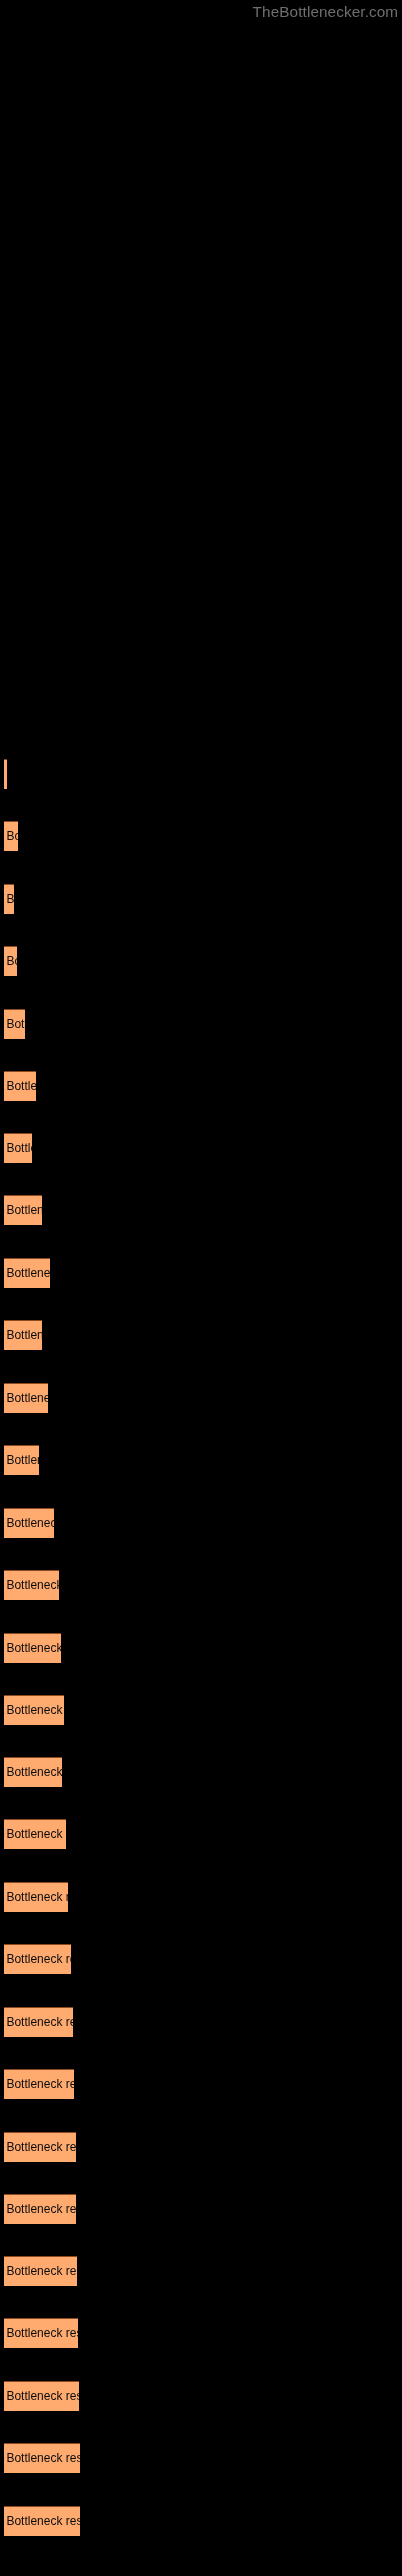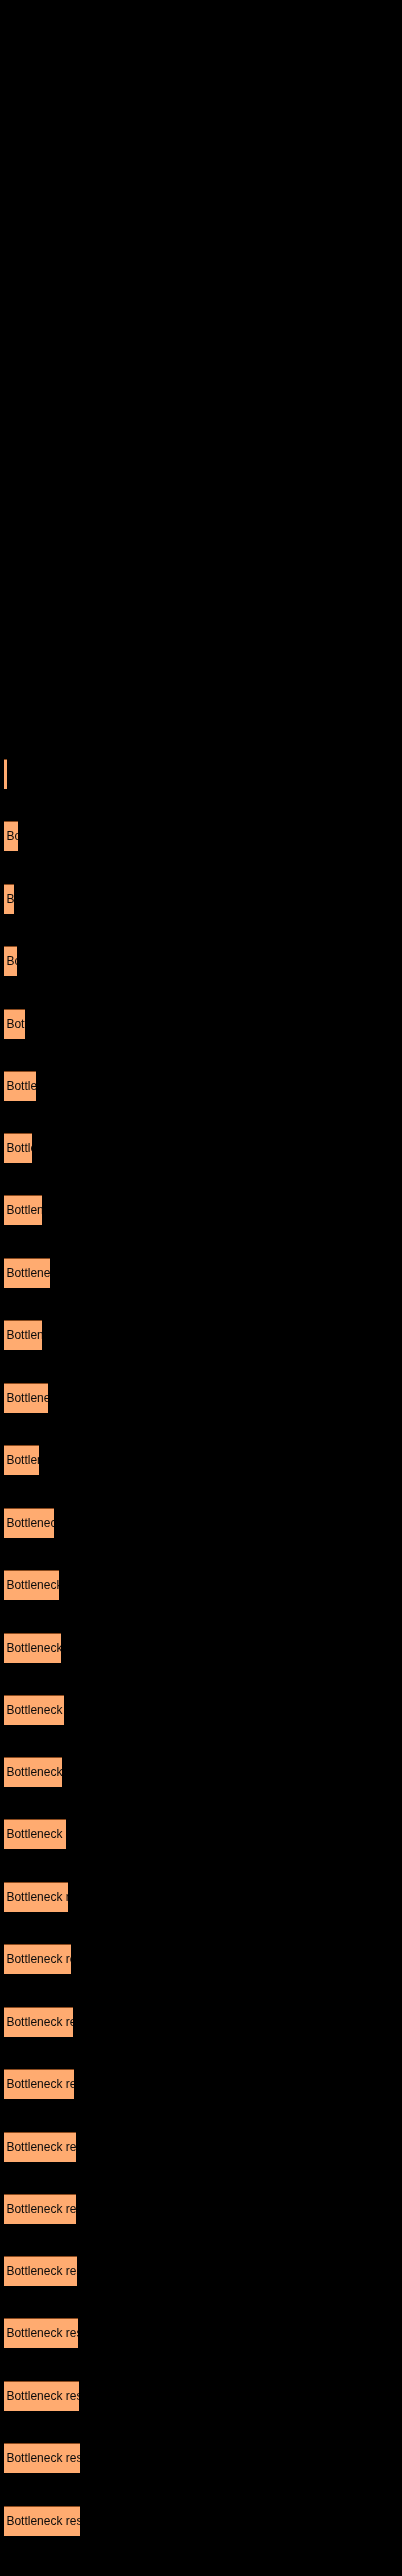--- a/index.html
+++ b/index.html
@@ -86,20 +86,23 @@
     color: #0b0b0b;
     white-space: nowrap;
     pointer-events: none;
   }
 </style>
 </head>
 <body>
 
 <div id="page-root">
 
+  <div class="header">
+    <div class="site-title">TheBottlenecker.com</div>
+  </div>
 
   <div class="chart" id="chart-area">
 
   <div class="bar-row" style="top: 759px;">
         <div class="bar" style="width: 3.2px;">
           <span class="bar-label">Bottleneck result</span>
         </div>
       </div>
       <div class="bar-row" style="top: 821px;">
         <div class="bar" style="width: 13.7px;">

